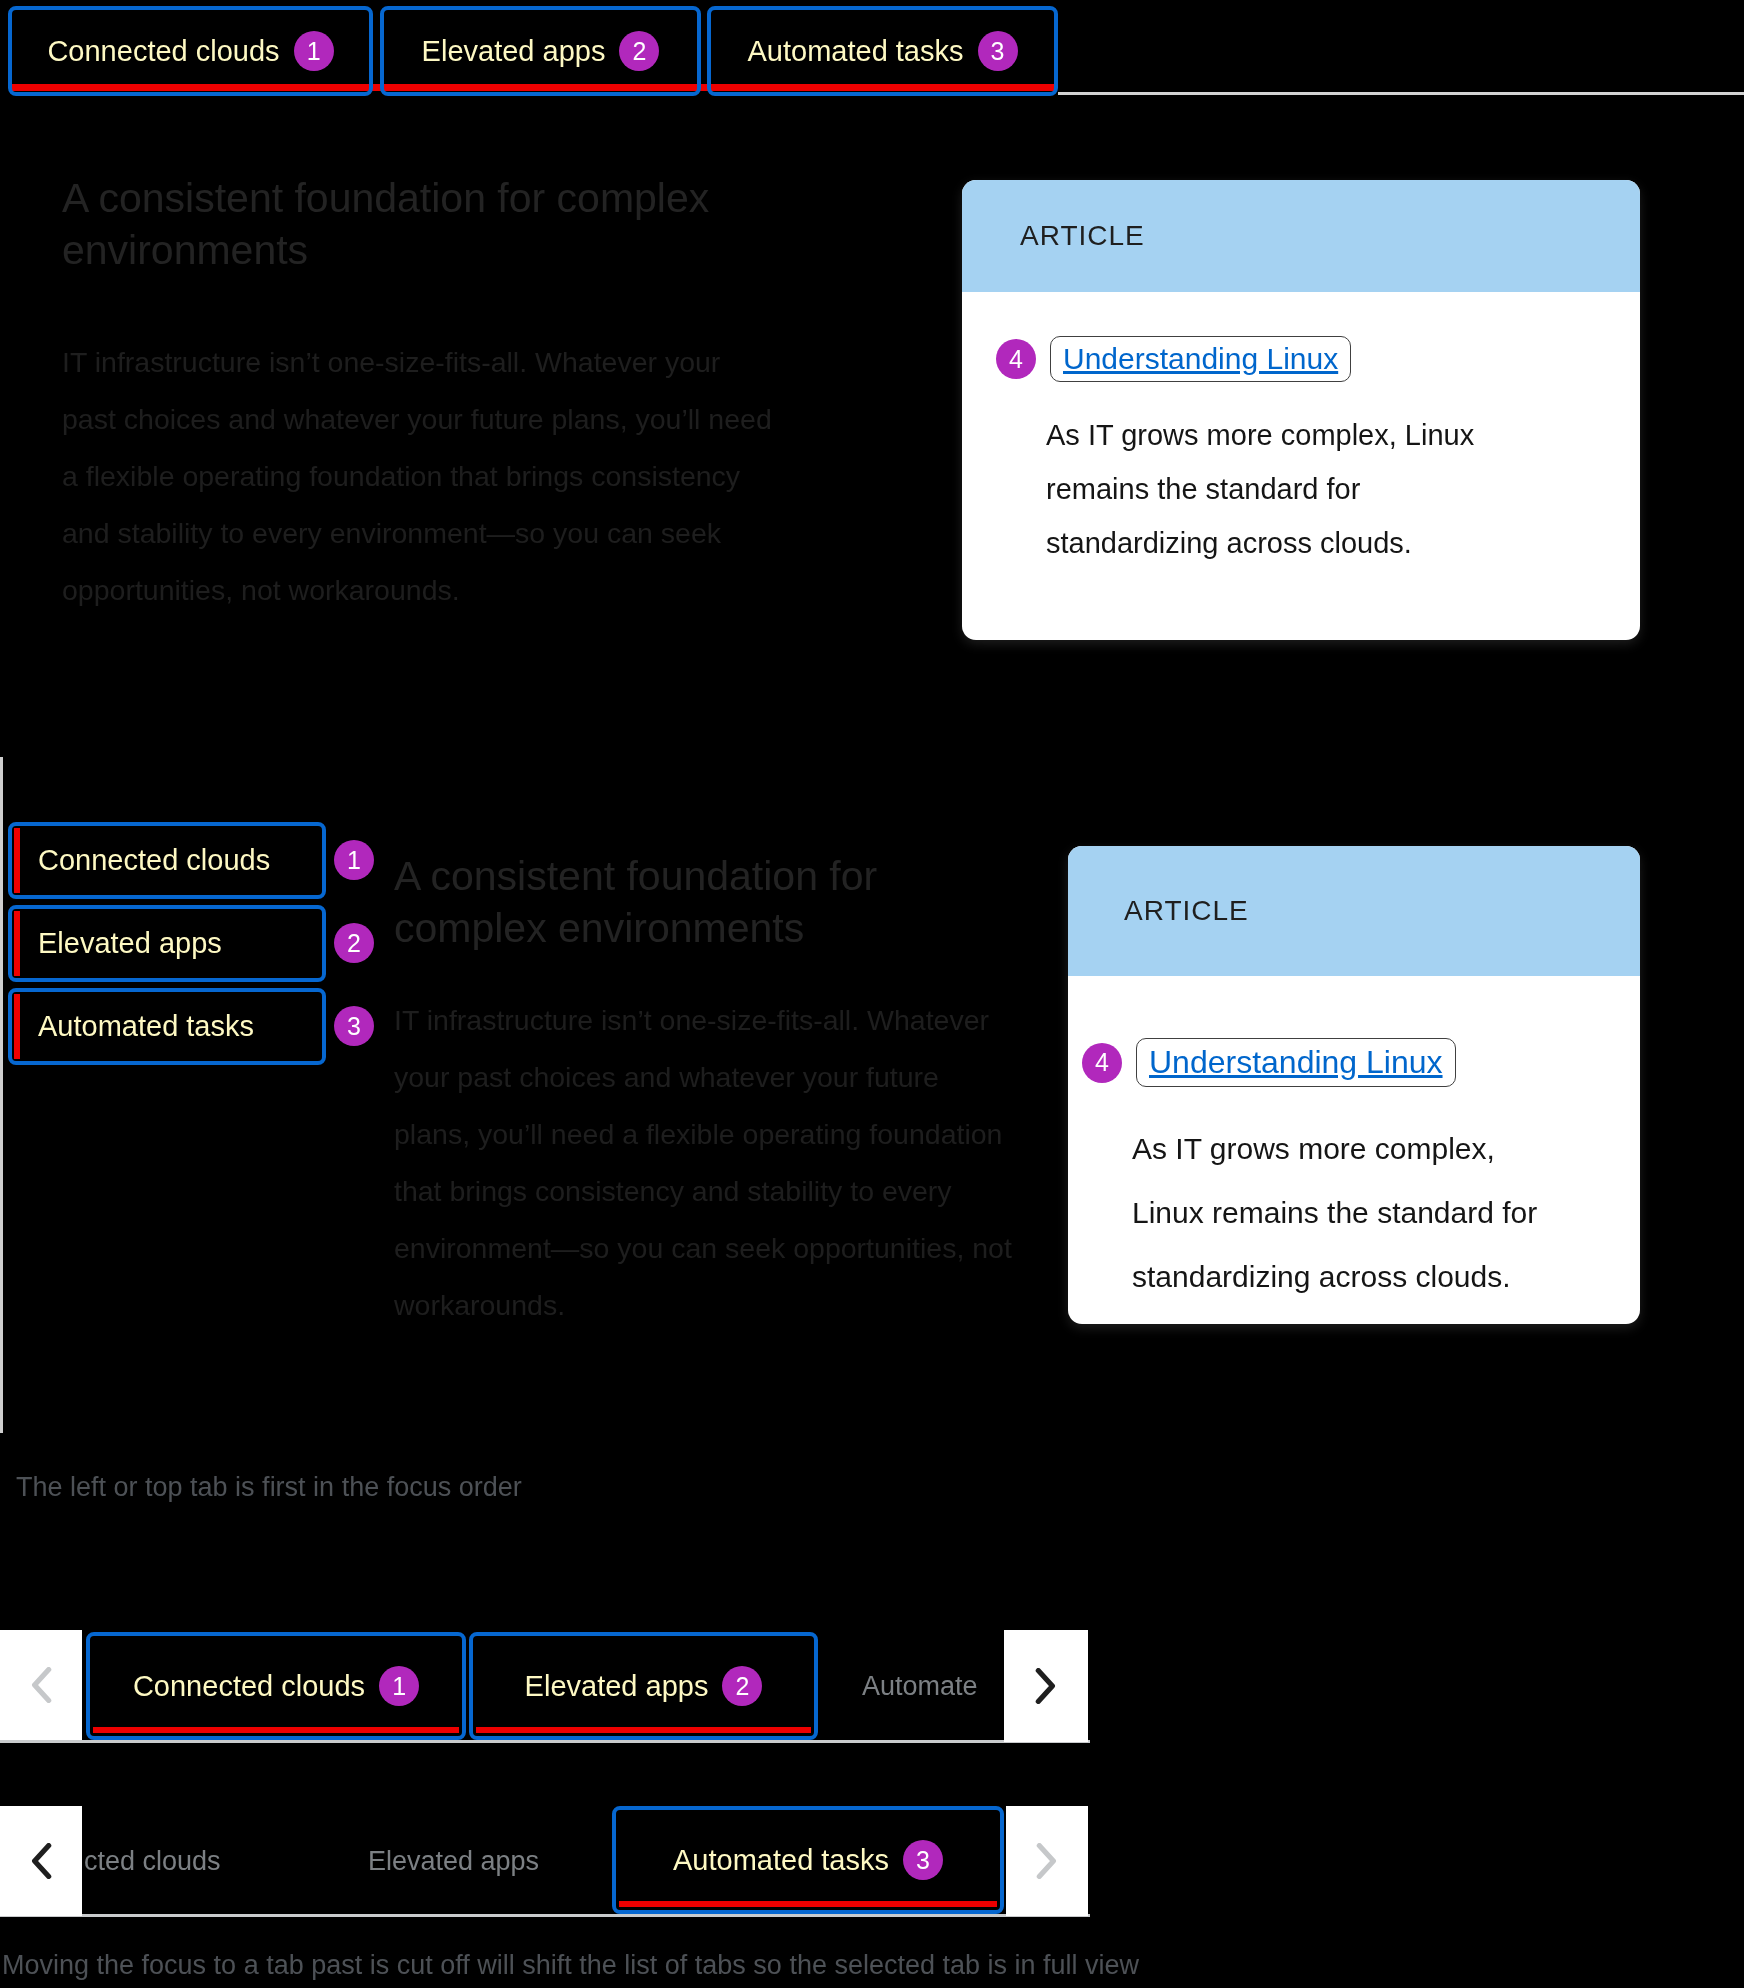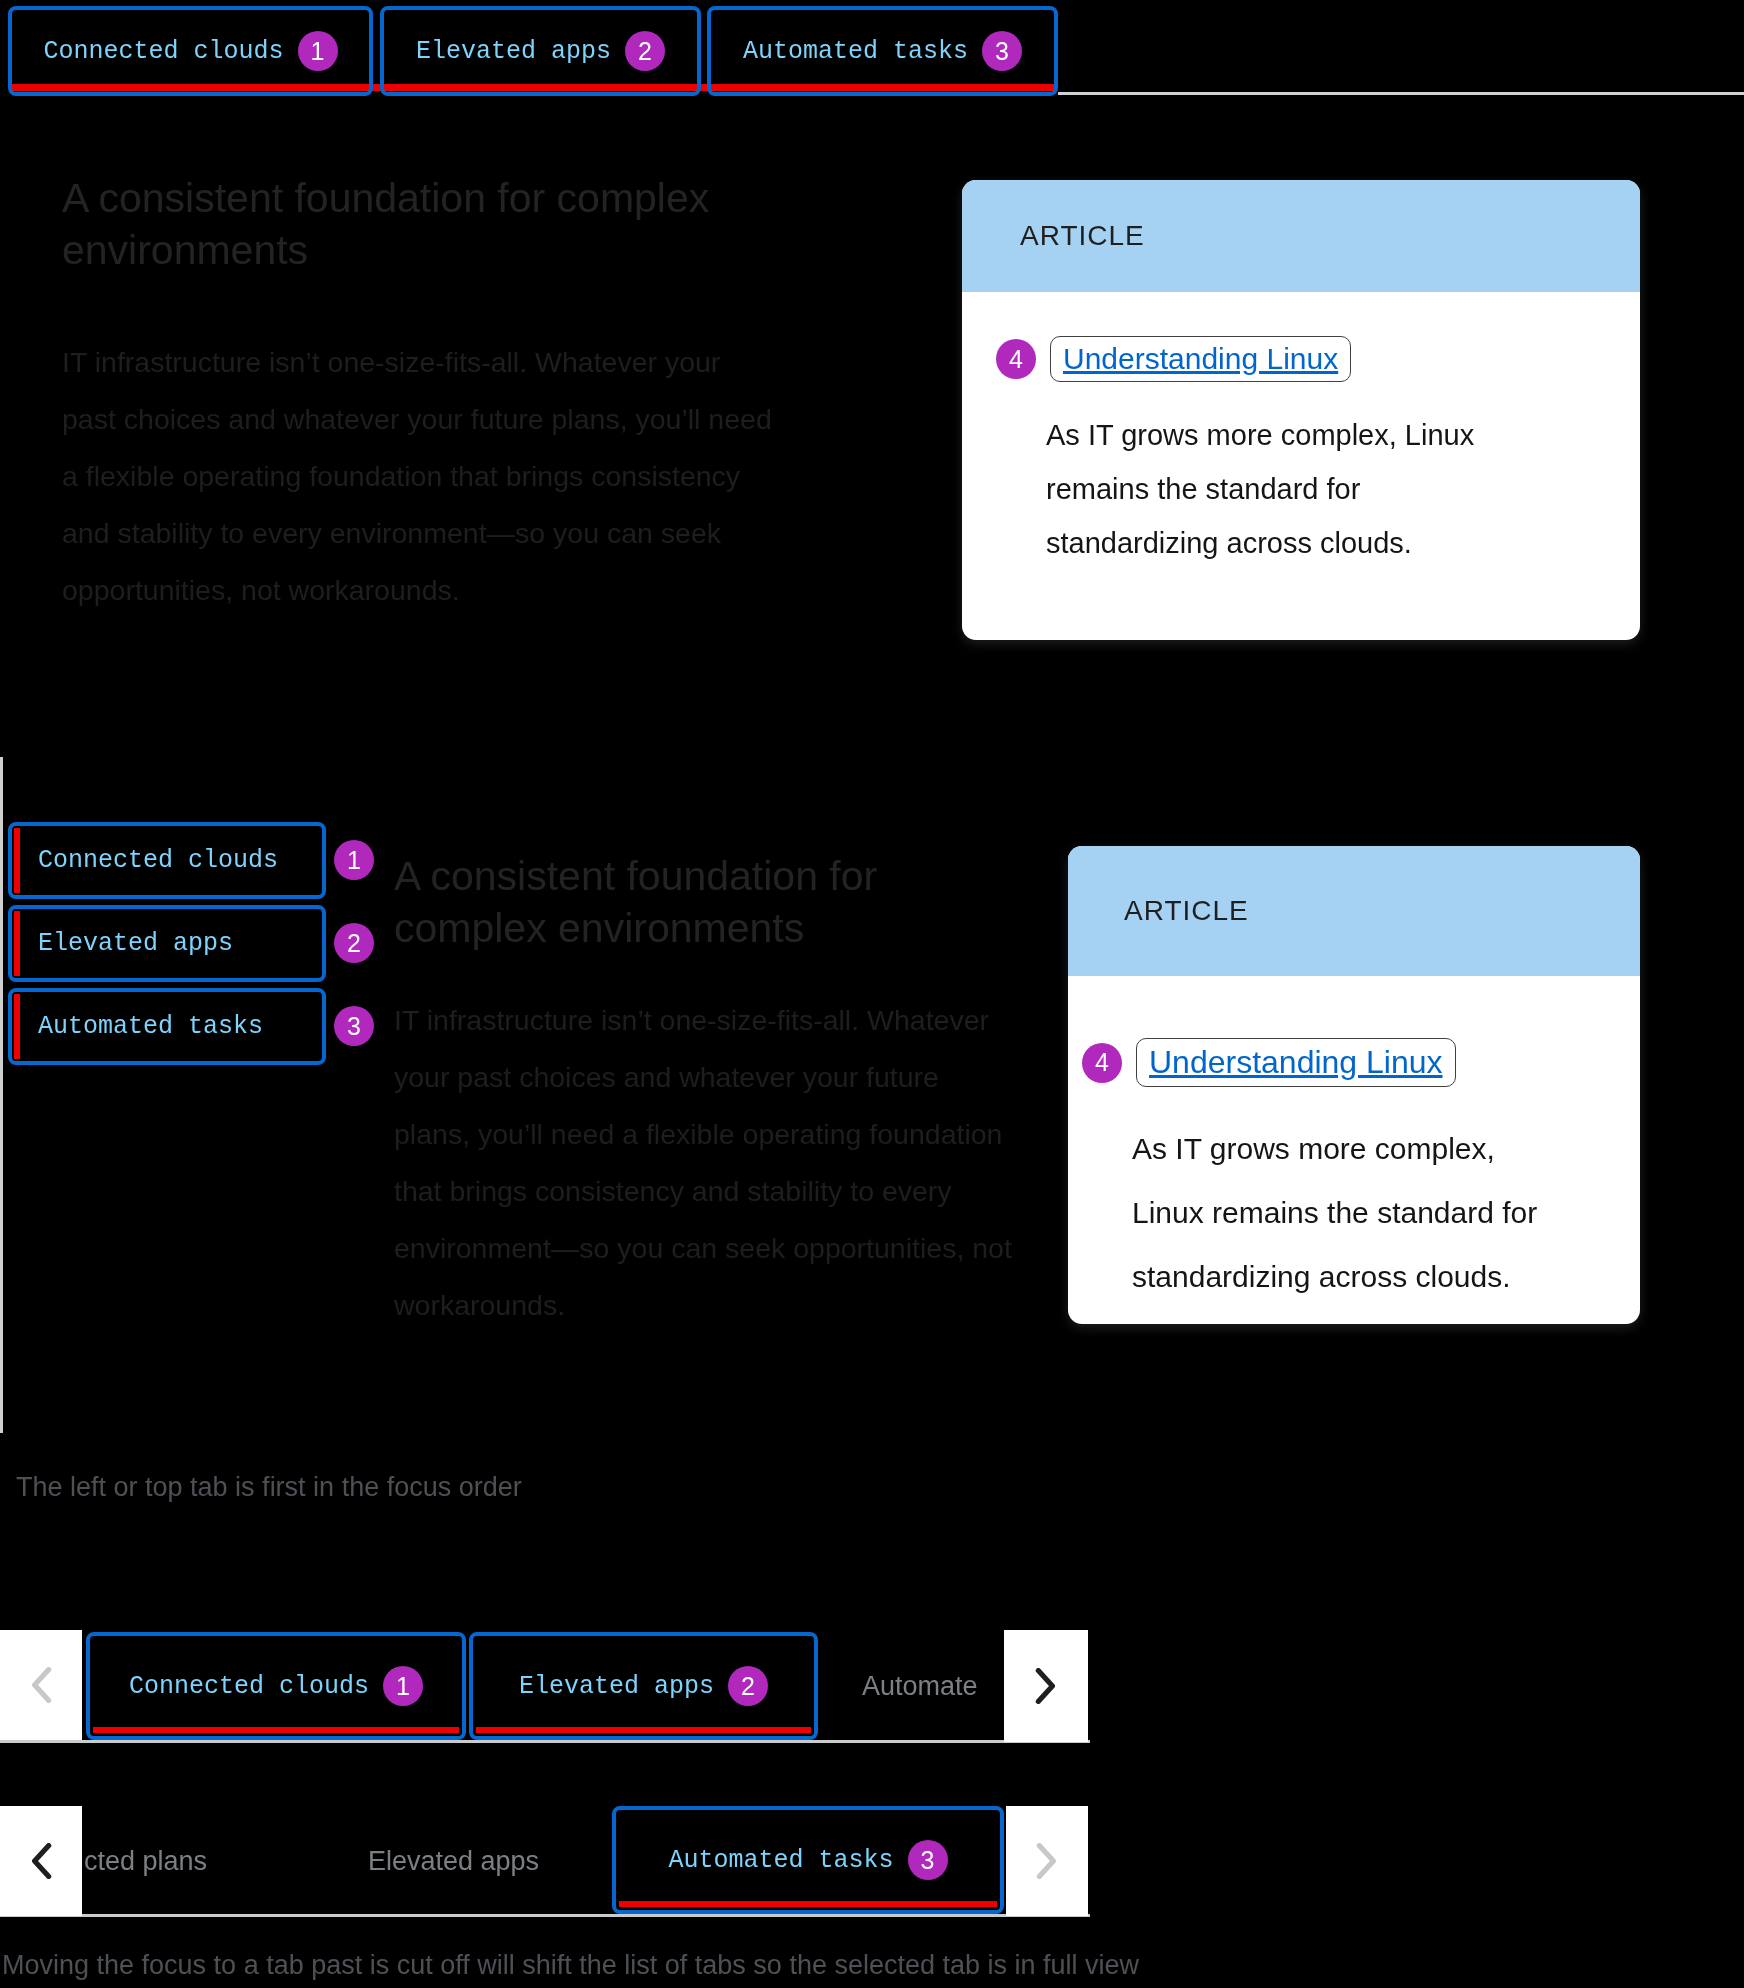--- a/index.html
+++ b/index.html
@@ -8,21 +8,21 @@
   .abs{position:absolute;}
 
   
   .abadge{display:inline-flex;align-items:center;justify-content:center;flex:0 0 auto;
           width:40px;height:40px;border-radius:50%;background:#b128bc;color:#fff;
           font-size:25px;font-weight:400;}
 
   
   .tab{position:absolute;box-sizing:border-box;border:4px solid #0667d0;border-radius:8px;
        display:flex;align-items:center;justify-content:center;gap:14px;background:transparent;cursor:pointer;}
-  .tlabel{font-size:25px;color:#7dd3fc;white-space:nowrap;font-family:Liberation Mono, monospace;}
+  .tlabel{font-size:29px;color:#fef9c3;white-space:nowrap;}
 
   
   .hz-redbar{position:absolute;left:10px;top:84px;width:1046px;height:7px;background:#ee0000;}
   .hz-grayline{position:absolute;left:1058px;top:92px;width:686px;height:3px;background:#d2d2d2;}
   .hz1{left:8px;top:6px;width:365px;height:90px;}
   .hz2{left:380px;top:6px;width:321px;height:90px;}
   .hz3{left:707px;top:6px;width:351px;height:90px;}
 
   
   .heading{position:absolute;font-weight:300;font-size:41px;line-height:52px;color:#232323;}
@@ -175,21 +175,21 @@
   </div>
   <div class="o-grayline r1-line"></div>
 
   <div class="scrollbtn r2-btnL">
     <span class="chev chev-dark">
       <svg width="22" height="36" viewBox="0 0 16 28" fill="none" stroke="currentColor" stroke-width="4" stroke-linecap="round" stroke-linejoin="round">
           <path d="M14 2 L3 14 L14 26"></path>
         </svg>
     </span>
   </div>
-  <div class="cut-label r2-cut">cted plans</div>
+  <div class="cut-label r2-cut">cted clouds</div>
   <div class="cut-label r2-mid">Elevated apps</div>
   <div class="tab otab r2-tabC">
     <span class="tlabel">Automated tasks</span>
     <span class="abadge">3</span>
   </div>
   <div class="scrollbtn r2-btnR">
     <span class="chev chev-gray">
       <svg width="22" height="36" viewBox="0 0 16 28" fill="none" stroke="currentColor" stroke-width="4" stroke-linecap="round" stroke-linejoin="round">
           <path d="M2 2 L13 14 L2 26"></path>
         </svg>

